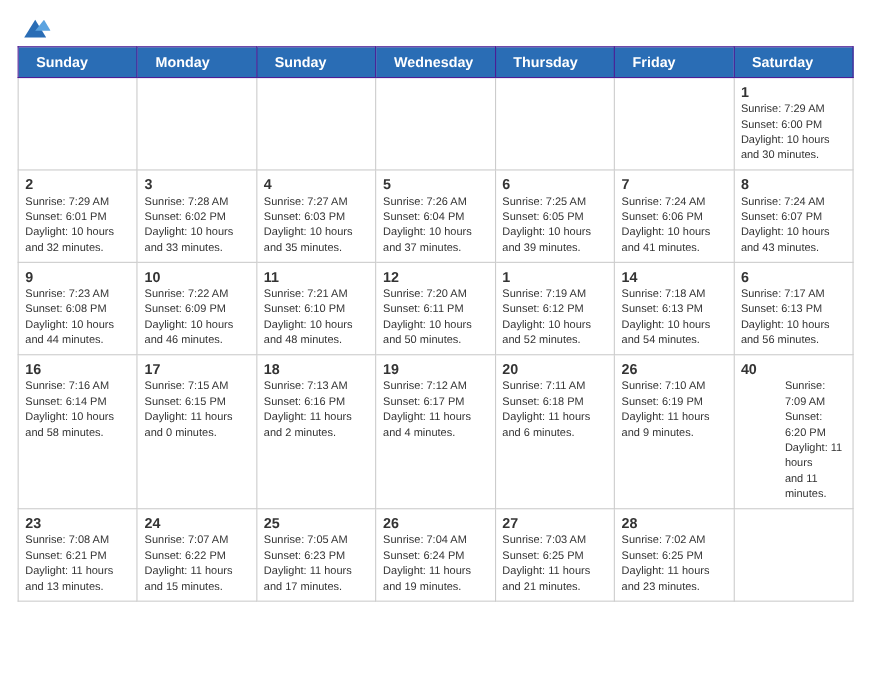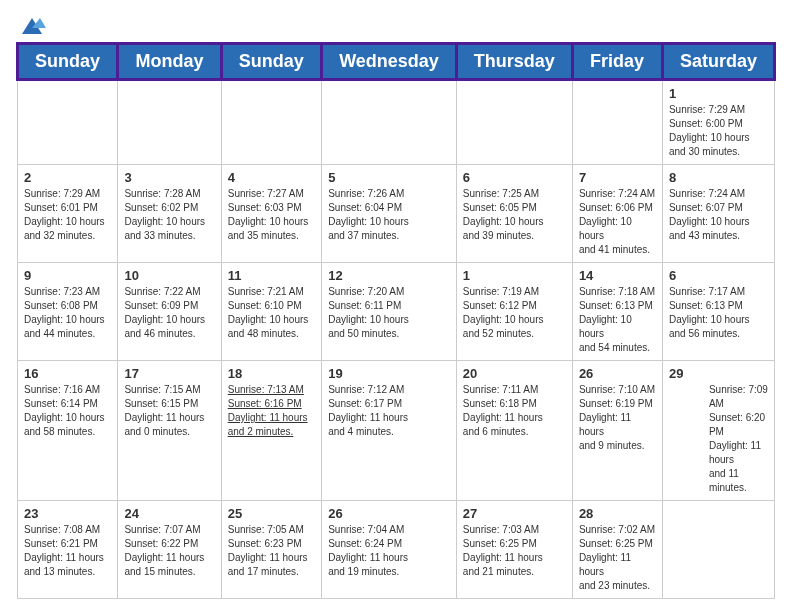--- a/index.html
+++ b/index.html
@@ -52,23 +52,23 @@
     .calendar {
       width: 100%;
       border-collapse: collapse;
       border: 1px solid #ccc;
     }
     .calendar th {
       background-color: #2a6db5;
       color: #fff;
       text-align: left;
       padding: 6px 16px;
-      font-size: 18px;
+      font-size: 13px;
       font-weight: bold;
-      border: 3px solid #4c1d95;
+      border: 1px solid #4c1d95;
     }
     .calendar td {
       vertical-align: top;
       border: 1px solid #ccc;
       padding: 5px 6px;
       width: 14.28%;
       min-height: 80px;
       font-size: 10.5px;
       color: #333;
       background: #fff;
@@ -246,21 +246,21 @@
         </td>
         <td>
           <span class="day-num">17</span>
           <div class="day-info" style="white-space: pre-line;">Sunrise: 7:15 AM
 Sunset: 6:15 PM
 Daylight: 11 hours
 and 0 minutes.</div>
         </td>
         <td>
           <span class="day-num">18</span>
-          <div class="day-info" style="white-space: pre-line; text-decoration: underline;">Sunrise: 7:13 AM
+          <div class="day-info" style="white-space: pre-line;">Sunrise: 7:13 AM
 Sunset: 6:16 PM
 Daylight: 11 hours
 and 2 minutes.</div>
         </td>
         <td>
           <span class="day-num">19</span>
           <div class="day-info" style="white-space: pre-line;">Sunrise: 7:12 AM
 Sunset: 6:17 PM
 Daylight: 11 hours
 and 4 minutes.</div>
@@ -273,21 +273,21 @@
 and 6 minutes.</div>
         </td>
         <td>
           <span class="day-num">26</span>
           <div class="day-info" style="white-space: pre-line;">Sunrise: 7:10 AM
 Sunset: 6:19 PM
 Daylight: 11 hours
 and 9 minutes.</div>
         </td>
         <td>
-          <span class="day-num">29</span>
+          <span class="day-num">40</span>
           <div class="day-info" style="white-space: pre-line; margin-left: 40px;">Sunrise: 7:09 AM
 Sunset: 6:20 PM
 Daylight: 11 hours
 and 11 minutes.</div>
         </td>
       </tr>
       <tr>
         <td>
           <span class="day-num">23</span>
           <div class="day-info" style="white-space: pre-line;">Sunrise: 7:08 AM

